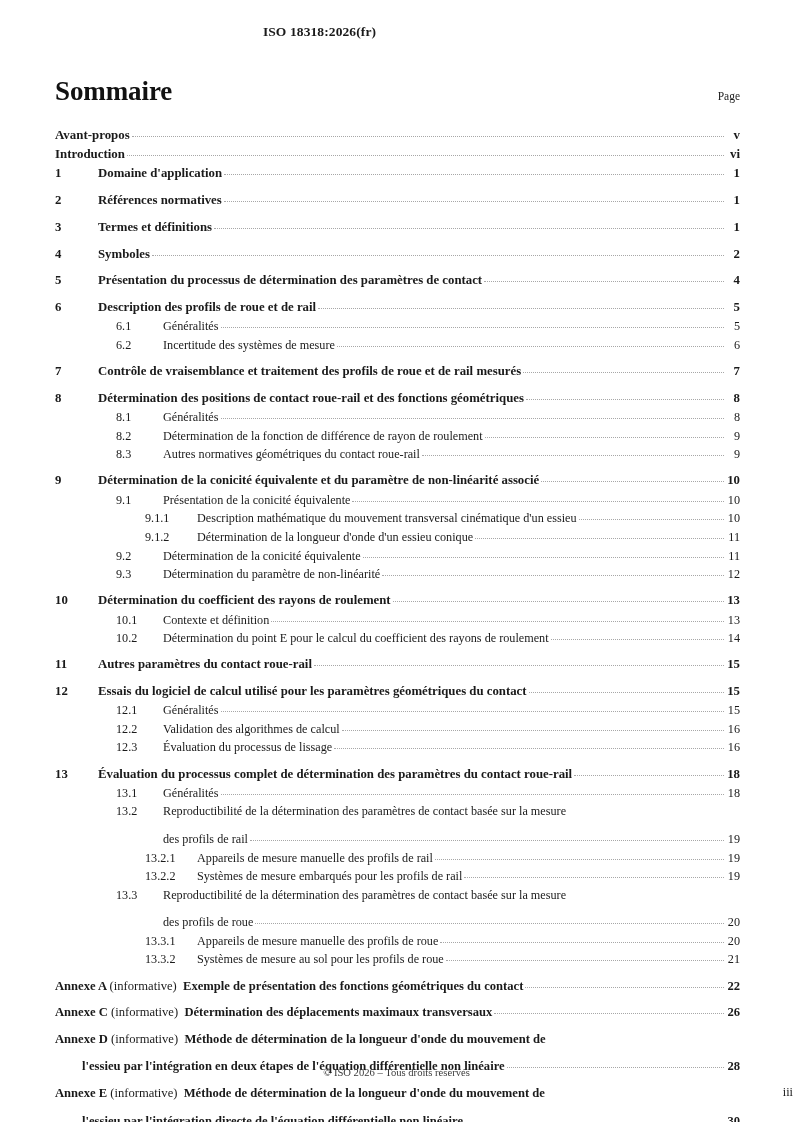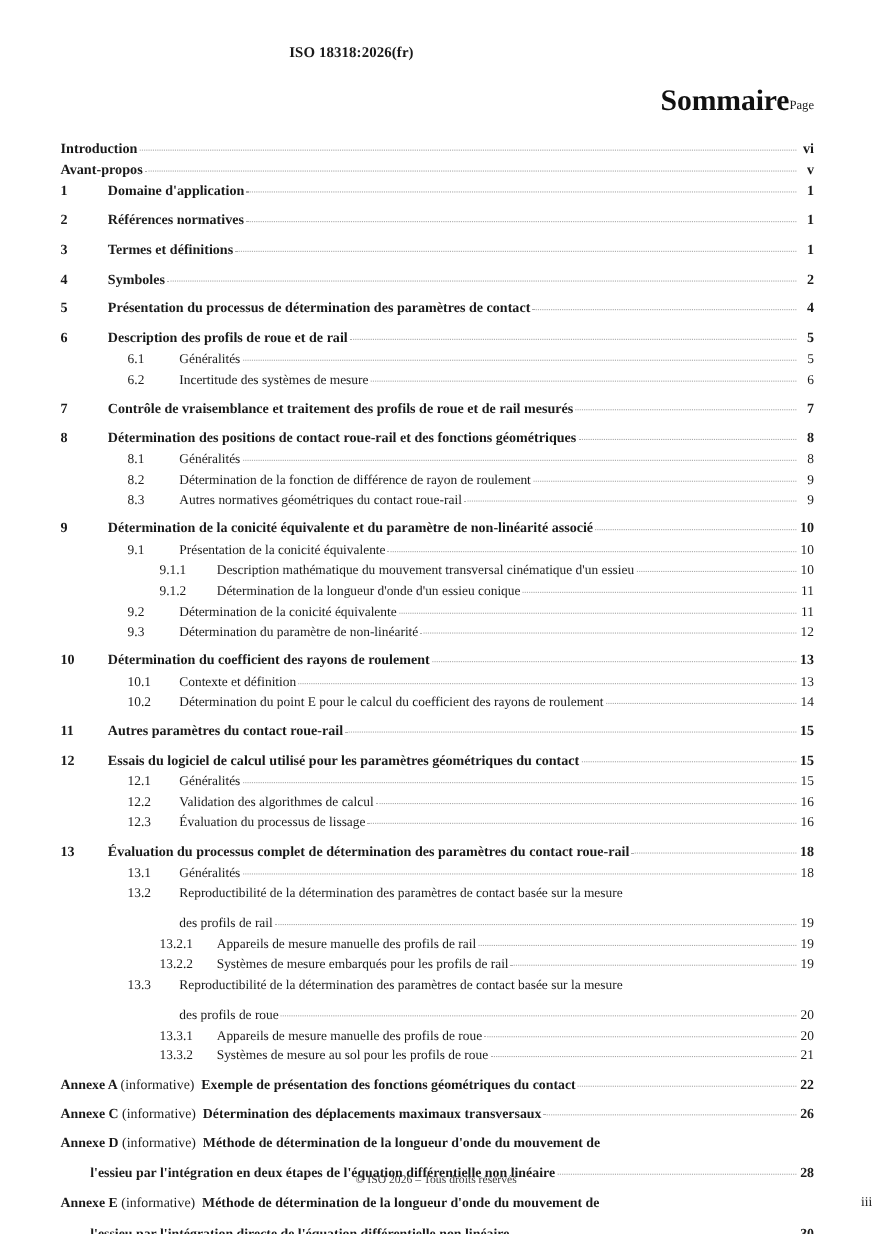--- a/index.html
+++ b/index.html
@@ -17,39 +17,39 @@
   }
 
   .page {
     position: absolute;
     inset: 0;
   }
 
   
   .doc-header {
     position: absolute;
-    top: 40px;
+    top: 24px;
     left: 0;
     width: 639px;
     text-align: center;
     font-size: 13.5px;
     font-weight: bold;
     letter-spacing: 0.1px;
     color: #1a1a1a;
   }
 
   
   .title-row {
     position: absolute;
     top: 78px;
     left: 55px;
     width: 685px;
     display: flex;
     align-items: flex-end;
-    justify-content: flex-end;
+    justify-content: space-between;
   }
   .toc-title {
     font-size: 27px;
     font-weight: bold;
     line-height: 1;
     color: #111111;
     letter-spacing: -0.1px;
   }
   .page-label {
     font-size: 11.5px;
@@ -169,31 +169,31 @@
 
   <div class="title-row">
     <div class="toc-title">Sommaire</div>
     <div class="page-label">Page</div>
   </div>
 
   <div class="toc" id="toc-root">
       <div class="toc-entry front">
         <span class="num"></span>
         <span class="body-cell">
-          <span class="label">Introduction</span>
-          <span class="leader"></span>
-          <span class="pg">vi</span>
+          <span class="label">Avant-propos</span>
+          <span class="leader"></span>
+          <span class="pg">v</span>
         </span>
       </div>
       <div class="toc-entry front">
         <span class="num"></span>
         <span class="body-cell">
-          <span class="label">Avant-propos</span>
-          <span class="leader"></span>
-          <span class="pg">v</span>
+          <span class="label">Introduction</span>
+          <span class="leader"></span>
+          <span class="pg">vi</span>
         </span>
       </div>
       <div class="toc-entry lvl0">
         <span class="num">1</span>
         <span class="body-cell">
           <span class="label">Domaine d'application</span>
           <span class="leader"></span>
           <span class="pg">1</span>
         </span>
       </div>

